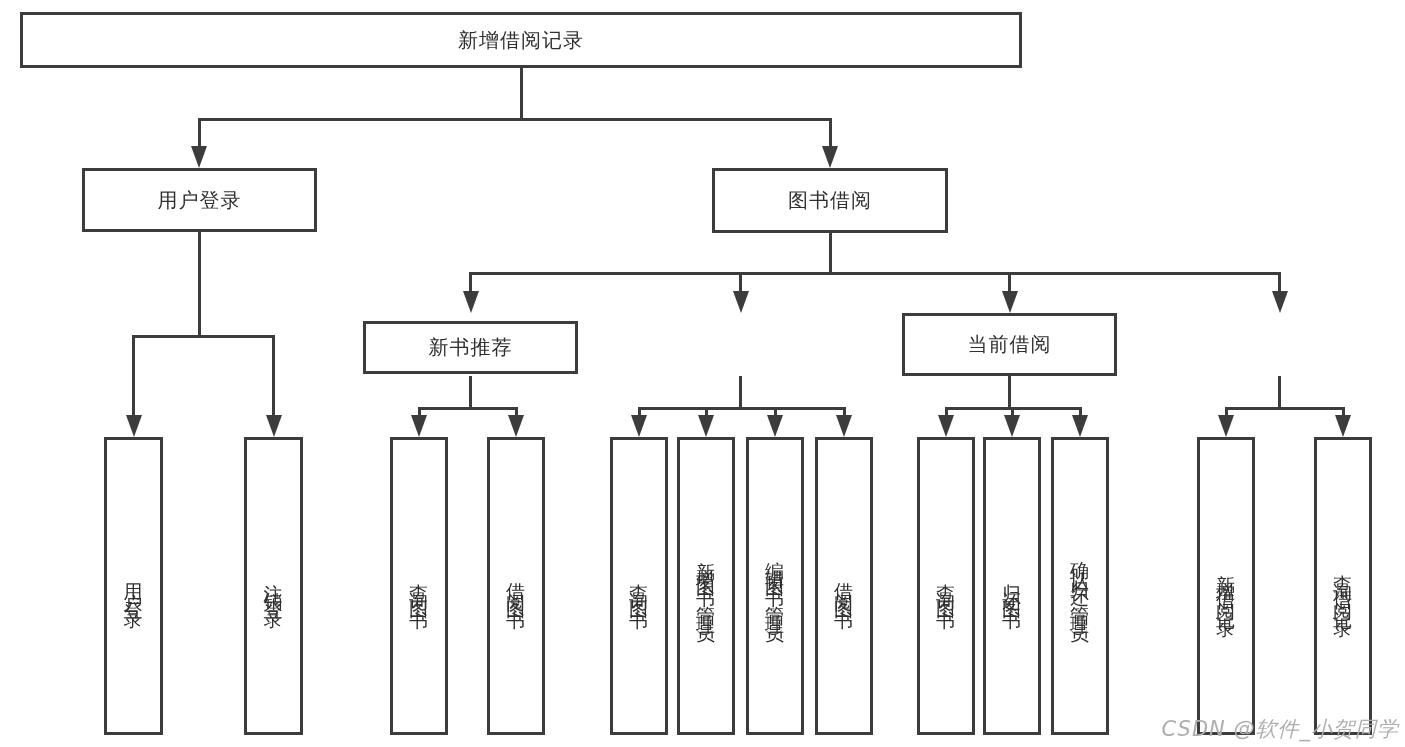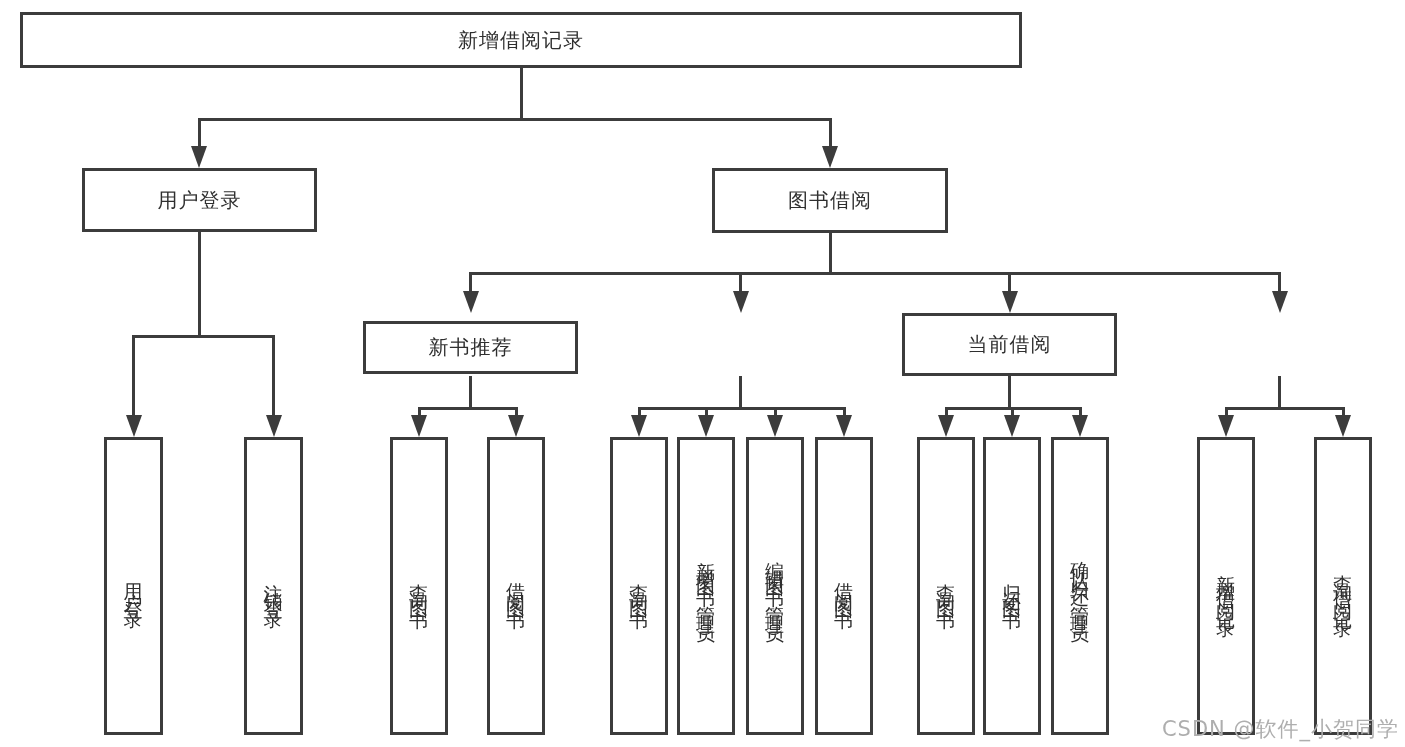--- a/index.html
+++ b/index.html
@@ -20,21 +20,21 @@
   .hline,.vline{position:absolute;background:#3c3c3c;}
   .hline{height:3px;}
   .vline{width:3px;}
   .arrow{
     position:absolute;width:0;height:0;
     border-left:8px solid transparent;border-right:8px solid transparent;
     border-top:22px solid #3c3c3c;
   }
   .watermark{
     position:absolute;right:6px;bottom:4px;font-size:21px;color:#aeaeae;
-    letter-spacing:1px;white-space:nowrap;
+    letter-spacing:1px;white-space:nowrap;font-style:italic;
   }
 </style>
 </head>
 <body>
 
 <div id="canvas">
 
   <div class="box h" style="left:20px;top:12px;width:1002px;height:56px">
     <span>新增借阅记录</span>
   </div>

